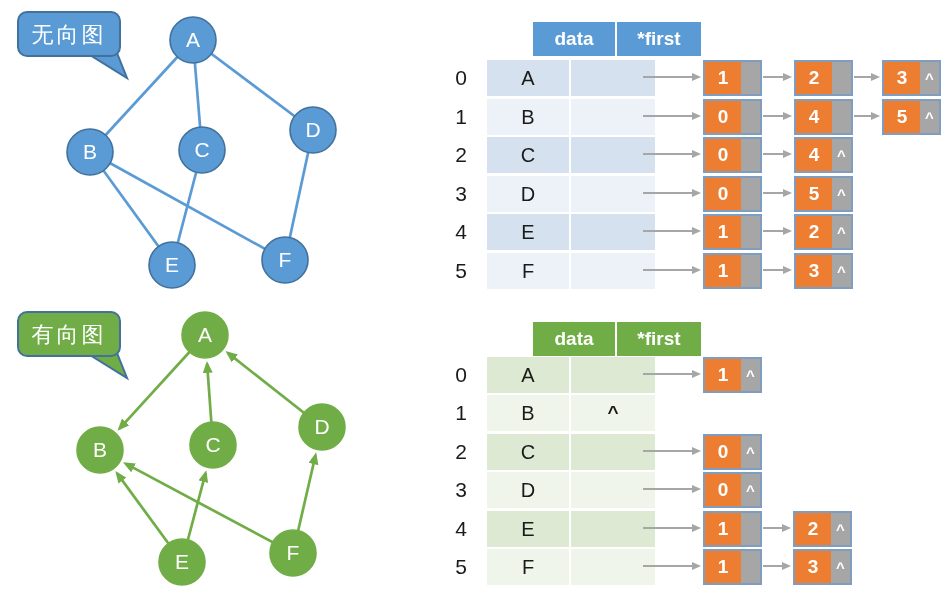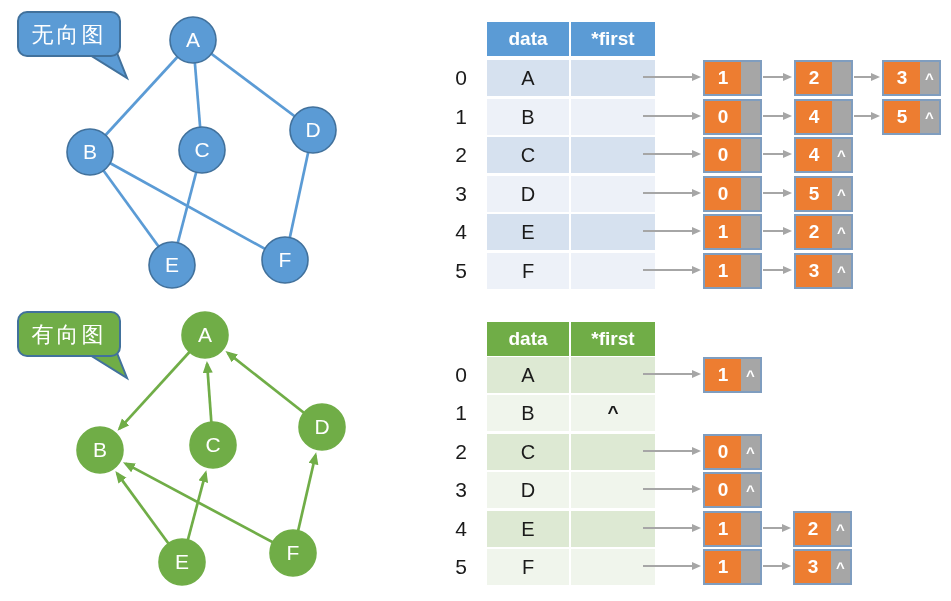--- a/index.html
+++ b/index.html
@@ -3,21 +3,21 @@
 <meta charset="utf-8">
 <style>
   html,body{margin:0;padding:0;background:#fff;}
   .stage{position:relative;width:951px;height:601px;background:#ffffff;overflow:hidden;
          font-family:"Liberation Sans",sans-serif;}
   section.half{position:absolute;left:0;width:951px;}
   svg.graph{position:absolute;left:0;top:0;}
   svg.bubble-svg{position:absolute;left:14px;top:6px;overflow:visible;}
   .bubble-text{fill:#ffffff;font-size:22px;letter-spacing:3px;font-family:"Liberation Sans",sans-serif;}
   .cell{position:absolute;display:flex;align-items:center;justify-content:center;box-sizing:border-box;}
-  .hdr{color:#fff;font-weight:bold;font-size:19px;}
+  .hdr{color:#fff;font-weight:bold;font-size:19px;margin-left:46px;}
   .idx{font-size:21px;color:#1a1a1a;}
   .letter{font-size:20px;color:#1a1a1a;}
   .firstcell{font-size:19px;color:#1a1a1a;font-weight:bold;}
   .lnode{position:absolute;display:flex;border:2px solid #7f9dbf;box-sizing:border-box;background:#a6a6a6;}
   .lnode .val{flex:0 0 36px;display:flex;align-items:center;justify-content:center;
               color:#fff;font-size:19px;font-weight:bold;}
   .lnode .ptr{flex:1;display:flex;align-items:center;justify-content:center;
               color:#fff;font-size:15px;font-weight:bold;}
   .harrow{position:absolute;height:2px;background:#a6a6a6;}
   .harrow::after{content:"";position:absolute;right:-2px;top:-3.5px;width:0;height:0;

